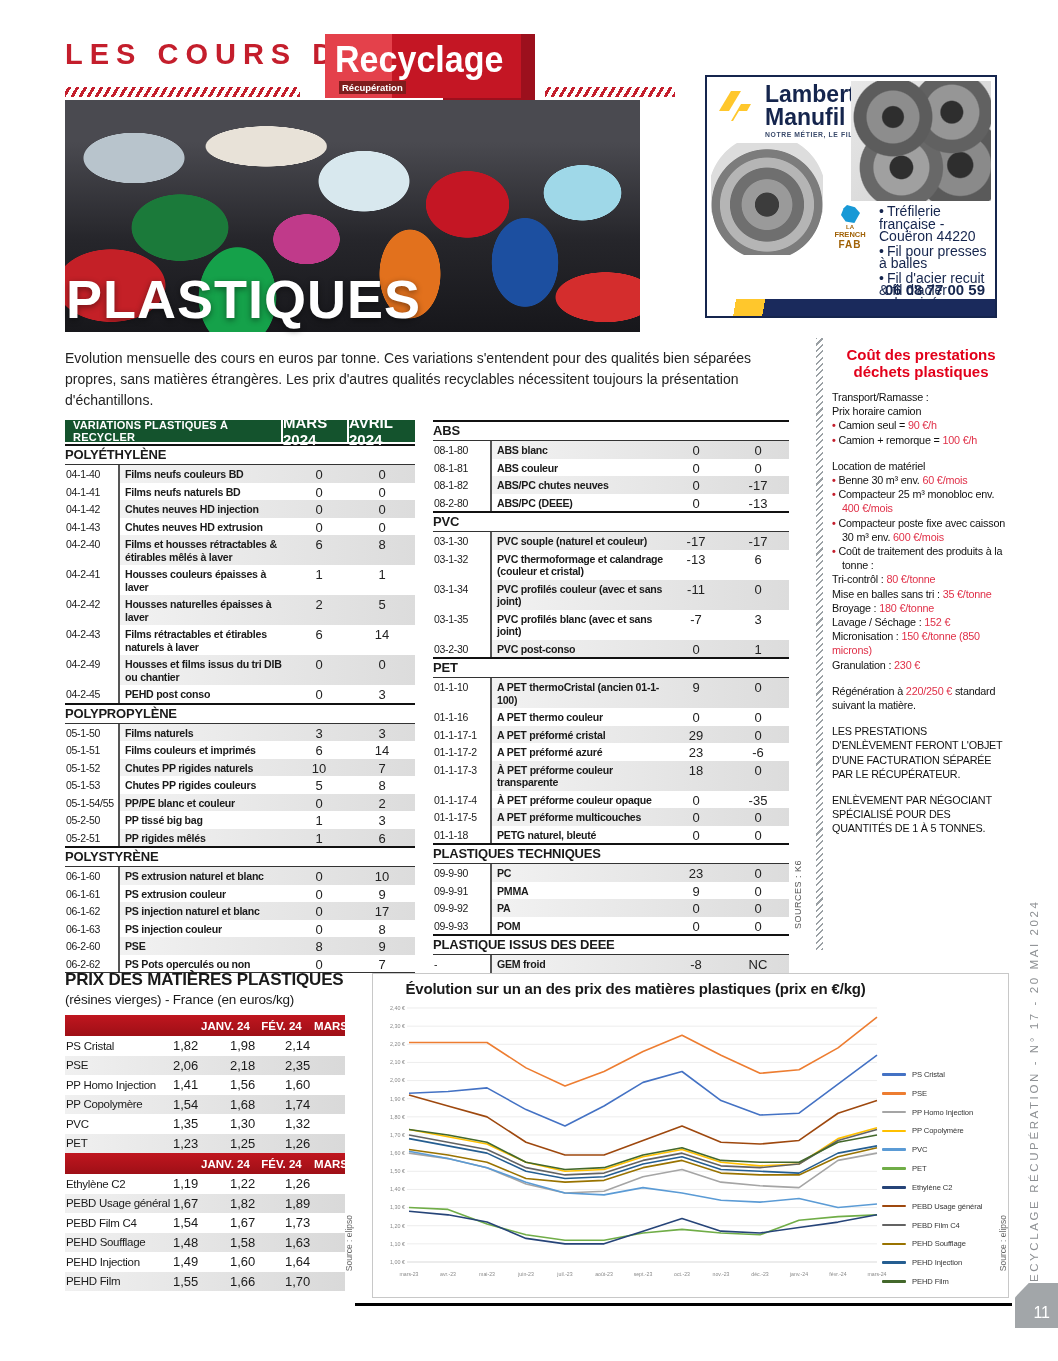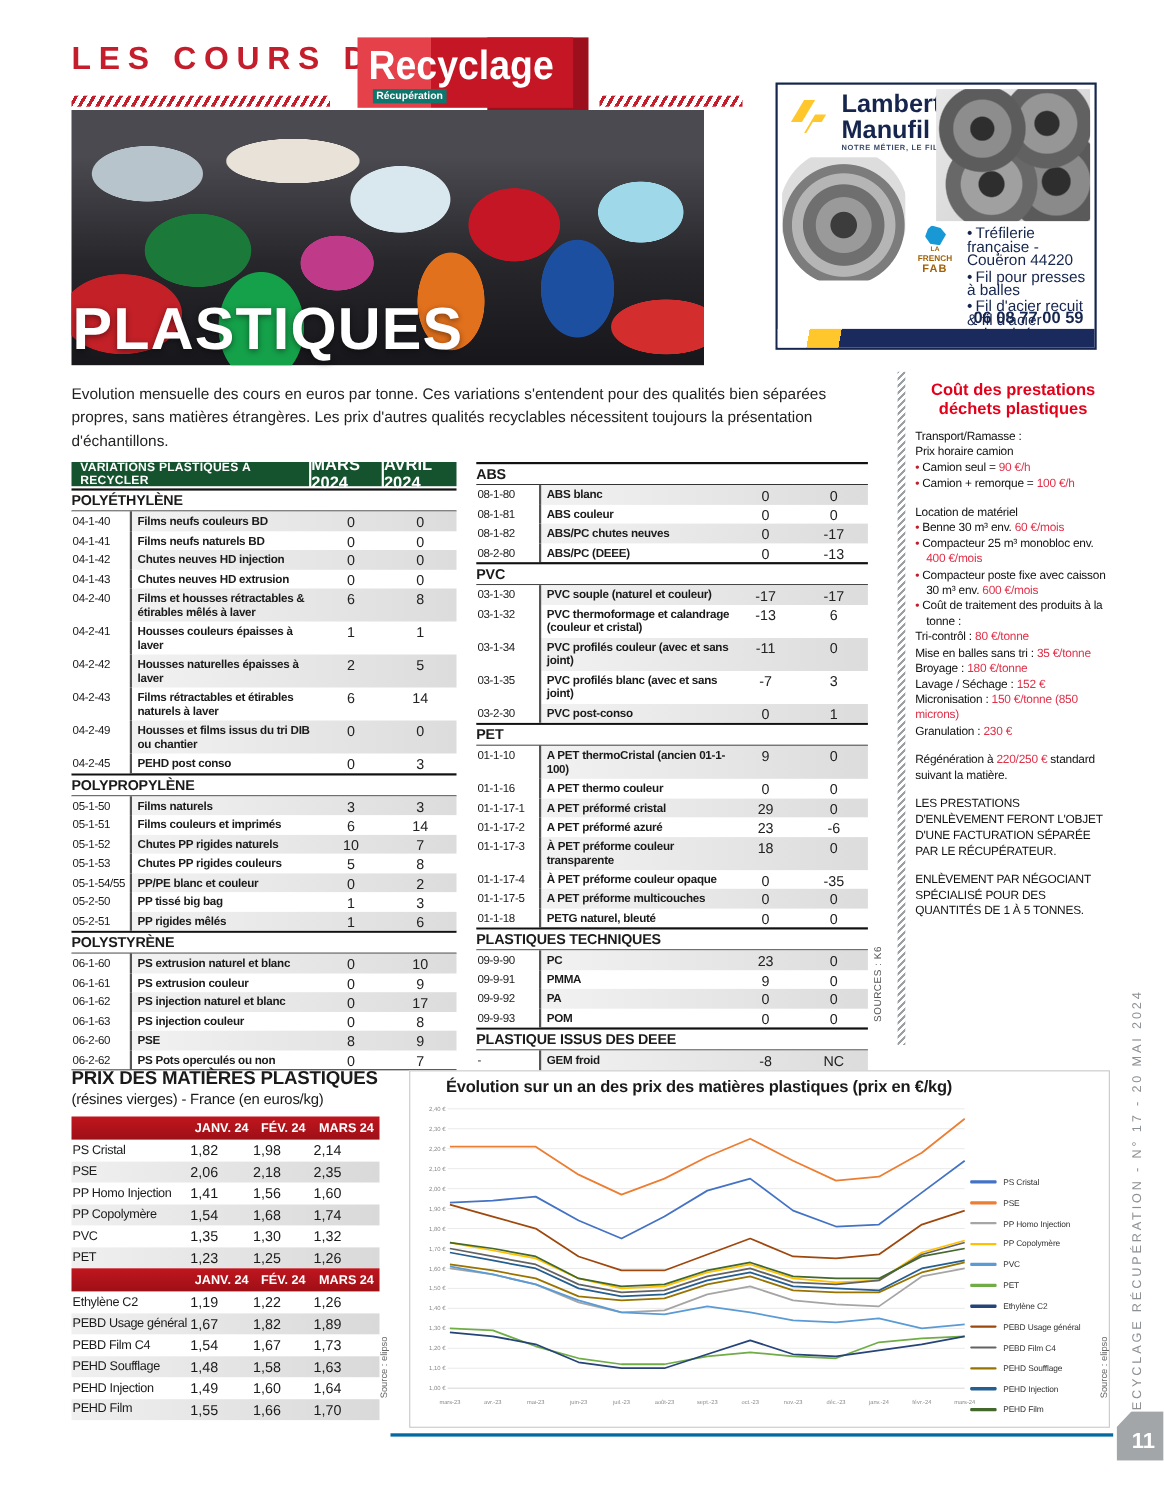--- a/index.html
+++ b/index.html
@@ -8,21 +8,21 @@
 
   
   .mast-title{position:absolute;left:65px;top:38px;font-size:29px;font-weight:bold;color:#c41e2c;letter-spacing:7px;}
   .hatch{position:absolute;height:10px;background:repeating-linear-gradient(-60deg,#c41e2c 0 3px,transparent 3px 7px);}
   .hatch.h-left{left:65px;top:87px;width:235px;}
   .hatch.h-right{left:545px;top:87px;width:130px;}
   .logo{position:absolute;left:325px;top:34px;width:210px;height:88px;}
   .logo .dark{position:absolute;left:118px;top:0;width:92px;height:88px;background:#9c101d;}
   .logo .main{position:absolute;left:0;top:0;width:196px;height:64px;background:linear-gradient(to right,#e4414b 0 34%,#c41624 34%);}
   .logo .rtxt{position:absolute;left:10px;top:5px;font-size:37px;font-weight:900;color:#fff;transform:scaleX(.92);transform-origin:left;}
-  .logo .stxt{position:absolute;left:14px;top:47px;font-size:9.5px;font-weight:bold;color:#fff;background:#0f766e;padding:1px 3px;}
+  .logo .stxt{position:absolute;left:14px;top:47px;font-size:9.5px;font-weight:bold;color:#fff;background:#7f1d1d;padding:1px 3px;}
 
   
   .ad{position:absolute;left:705px;top:75px;width:292px;height:243px;border:2px solid #15254d;background:#fff;box-sizing:border-box;}
   .ad-mark{position:absolute;left:10px;top:10px;width:42px;height:38px;}
   .ad-brand{position:absolute;left:58px;top:6px;font-size:23px;line-height:23px;font-weight:900;color:#15254d;}
   .ad-tag{position:absolute;left:58px;top:54px;font-size:6.8px;font-weight:bold;color:#3a4a6b;letter-spacing:.6px;}
   .ad-photoL{position:absolute;left:4px;top:66px;width:112px;height:112px;background:
     radial-gradient(circle at 50% 55%, #3c3c3c 0 14%, #9a9a9a 15% 30%, #6f6f6f 31% 44%, #b5b5b5 45% 56%, #7c7c7c 57% 66%, transparent 67%),
     radial-gradient(circle at 50% 45%, #ddd 0 70%, transparent 71%);}
   .ad-photoR{position:absolute;right:4px;top:4px;width:140px;height:120px;background:
@@ -89,43 +89,43 @@
   .sb-line.bul{padding-left:10px;text-indent:-10px;}
   .sb-line.bul:before{content:"\2022  ";color:#c41e2c;font-weight:bold;}
   .sb-gap{height:12px;}
 
   
   .prix{position:absolute;left:65px;top:970px;width:280px;}
   .prix-title{font-size:17px;font-weight:900;letter-spacing:-.2px;}
   .prix-sub{font-size:13.5px;margin-top:2px;letter-spacing:-.2px;}
   .ptable{margin-top:8px;width:280px;}
   .prow{display:grid;grid-template-columns:108px 57px 55px 60px;align-items:center;height:19.5px;}
-  .prow.phead{background:linear-gradient(to bottom,#c0161f,#9e0f16);color:#fff;font-weight:bold;height:21px;font-size:11.5px;}
+  .prow.phead{background:linear-gradient(to bottom,#c0161f,#9e0f16);color:#fff;font-weight:bold;height:21px;font-size:11.5px;padding-left:24px;}
   .prow.phead>div{text-align:center;}
   .prow .pl{font-size:11.5px;letter-spacing:-.3px;padding-left:1px;}
   .prow .pv{font-size:13px;}
   .prow.z{background:linear-gradient(to right,#f0f0f0,#d9d9d9);}
 
   
-  .chartWrap{position:absolute;left:355px;top:973px;width:657px;height:330px;border-bottom:3px solid #0369a1;}
+  .chartWrap{position:absolute;left:355px;top:973px;width:657px;height:330px;border-bottom:3px solid #000000;}
   .chart-box{position:absolute;left:17px;top:0;right:3px;bottom:5px;border:1px solid #c8c8c8;background:#fff;}
   .chart-title{position:absolute;left:0;right:110px;top:6px;text-align:center;font-size:15px;font-weight:bold;color:#1a1a1a;letter-spacing:-.2px;}
   #chart-svg{position:absolute;left:4px;top:26px;}
   #chart-legend{position:absolute;right:8px;top:96px;height:216px;width:118px;display:flex;flex-direction:column;justify-content:space-between;}
   .lg-item{display:flex;align-items:center;gap:6px;}
   .lg-swatch{width:24px;height:2.6px;border-radius:1px;flex:0 0 24px;}
   .lg-label{font-size:7.6px;color:#333;letter-spacing:-.1px;}
   .src-elipso{font-size:8.5px;color:#666;writing-mode:vertical-rl;transform:rotate(180deg);position:absolute;}
   .src-elipso.sl{left:344px;top:1215px;}
   .src-elipso.sr{left:998px;top:1215px;}
 
   
   .mag-vert{position:absolute;left:1028px;top:788px;height:505px;writing-mode:vertical-rl;transform:rotate(180deg);font-size:11.5px;letter-spacing:2.6px;color:#8d9093;white-space:nowrap;}
   .page-tab{position:absolute;left:1015px;top:1283px;width:43px;height:45px;background:#a2a6a9;clip-path:polygon(0 100%,0 32%,32% 0,100% 0,100% 100%);}
-  .page-tab span{position:absolute;right:8px;bottom:6px;color:#fff;font-size:20px;font-weight:bold;}
+  .page-tab span{position:absolute;right:8px;bottom:6px;color:#fff;font-size:16px;font-weight:normal;}
 </style>
 </head>
 <body>
 
 <div id="page">
 
   <div class="mast-title">LES COURS DE</div>
   <div class="hatch h-left"></div>
   <div class="hatch h-right"></div>
   <div class="logo">

